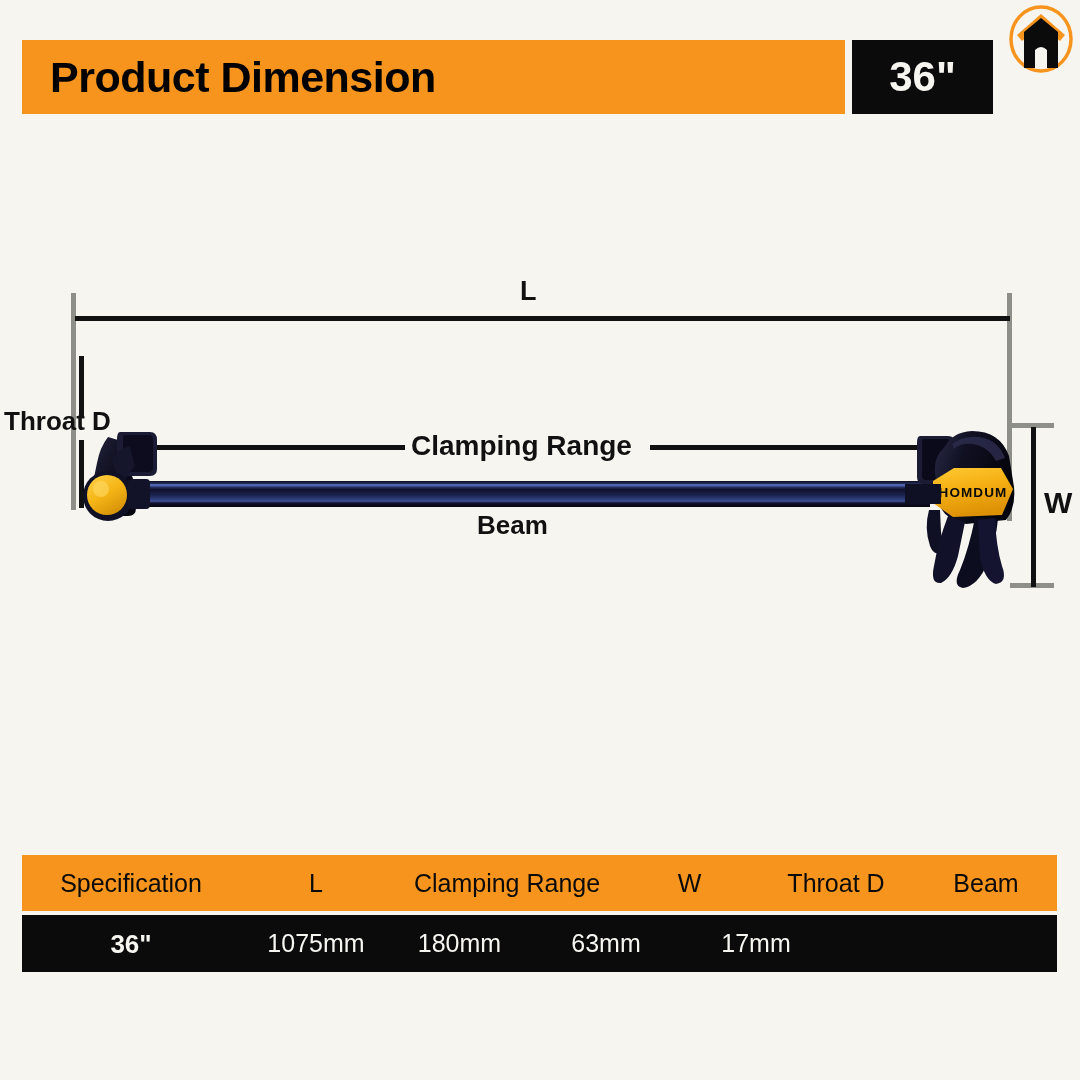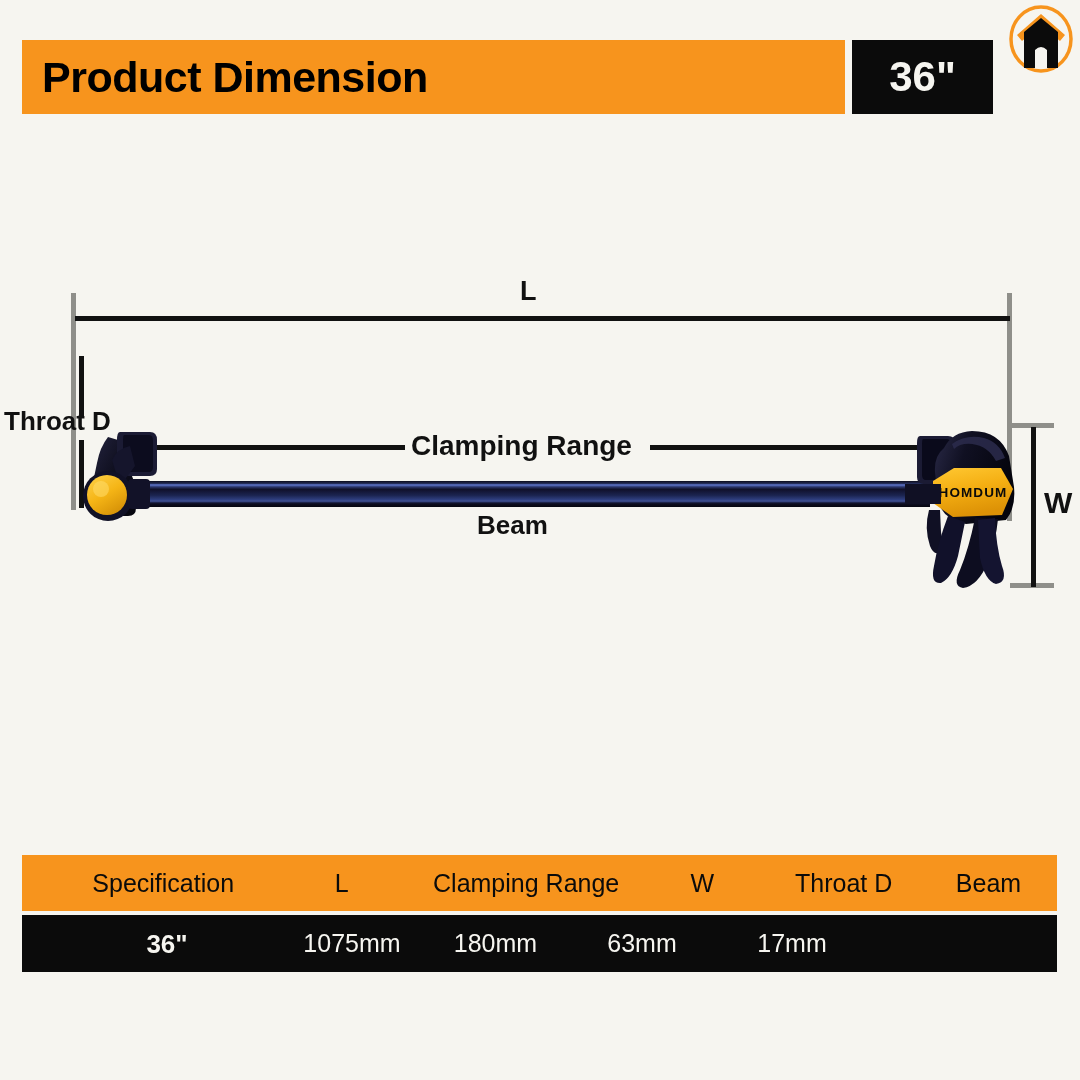--- a/index.html
+++ b/index.html
@@ -31,21 +31,21 @@
     height: 74px;
     background: #f7941d;
     display: flex;
     align-items: center;
   }
   #title-text {
     font-size: 43px;
     font-weight: bold;
     color: #000;
     letter-spacing: -0.5px;
-    padding-left: 20px;
+    padding-left: 28px;
     line-height: 1;
   }
   #size-badge {
     position: absolute;
     left: 852px;
     top: 40px;
     width: 141px;
     height: 74px;
     background: #0b0b0b;
     display: flex;
@@ -153,21 +153,21 @@
     align-items: center;
     margin-top: 4px;
   }
   .cell {
     text-align: center;
     font-size: 25px;
     line-height: 1;
   }
   #table-head .cell { color: #0b0b0b; }
   #table-body-row .cell { color: #f6f5f0; }
-  .c0 { width: 218px; margin-left: 36px; }
+  .c0 { width: 218px; }
   .c1 { width: 152px; }
   .c2 { width: 230px; }
   .c3 { width: 135px; }
   .c4 { width: 158px; }
   .c5 { width: 142px; }
   #table-body-row .c0 { font-weight: bold; font-size: 26px; }
 </style>
 </head>
 <body>
 

